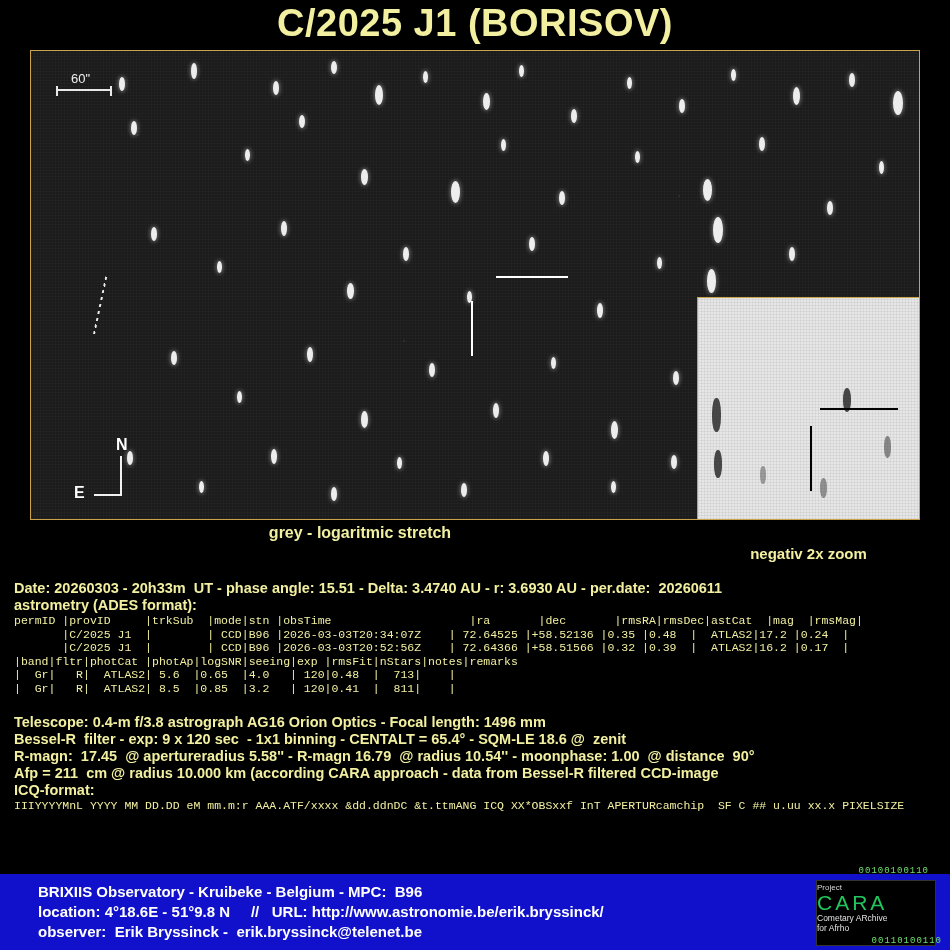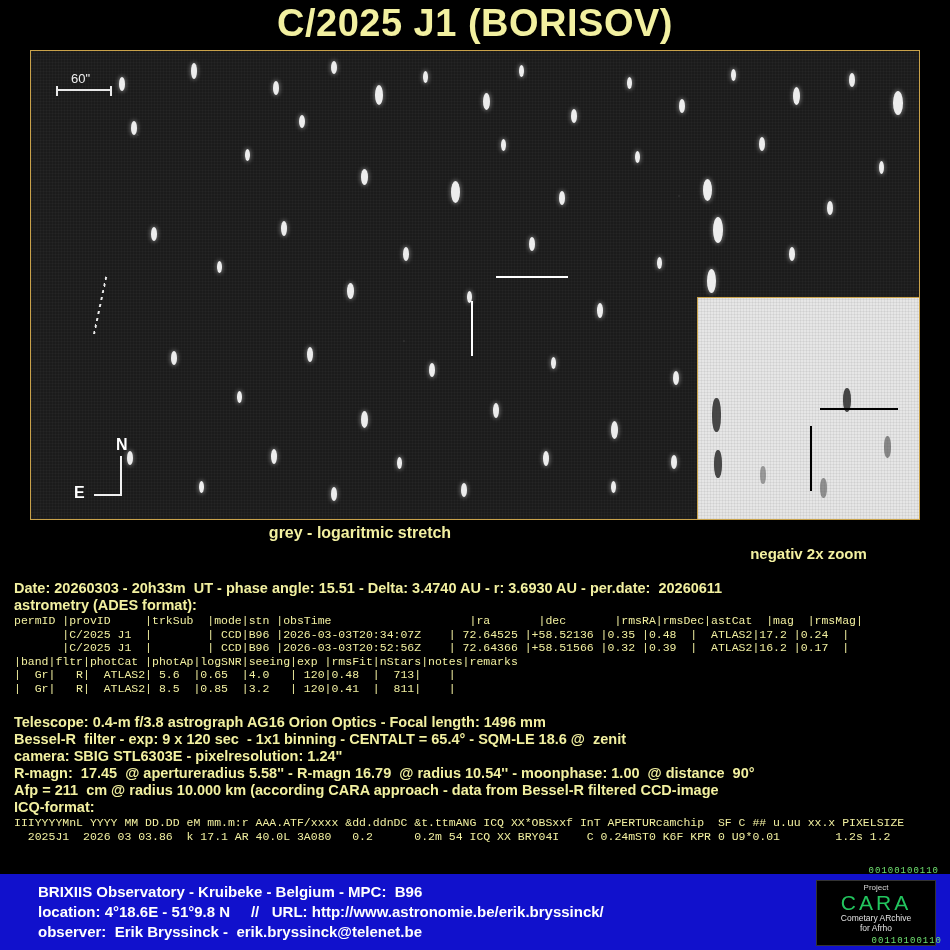--- a/index.html
+++ b/index.html
@@ -89,21 +89,21 @@
   
   .footer{
     position:absolute;left:0;bottom:0;width:950px;height:76px;background:#1111cc;
   }
   .footer .ftxt{
     position:absolute;left:38px;top:10px;color:#ffffff;font-size:15px;font-weight:bold;
     line-height:20px;white-space:pre;
   }
   .cara{
     position:absolute;right:14px;top:6px;width:118px;height:64px;background:#000;
-    border:1px solid #333;color:#fff;text-align:center;overflow:hidden;
+    border:1px solid #333;color:#fff;overflow:hidden;
   }
   .cara .proj{font-size:8px;color:#d8d8d8;margin-top:2px;}
   .cara .big{font-size:21px;font-weight:normal;letter-spacing:3px;line-height:21px;color:#22c55e;}
   .cara .sub{font-size:8.5px;color:#e2e2e2;line-height:10px;}
   .bin-t{position:absolute;right:6px;top:866px;color:#6fe06f;font-size:9px;
          font-family:"Liberation Mono",monospace;letter-spacing:1px;}
   .bin-b{position:absolute;right:6px;top:936px;color:#6fe06f;font-size:9px;
          font-family:"Liberation Mono",monospace;letter-spacing:1px;}
 </style>
 </head>
@@ -210,36 +210,34 @@
     <div class="line-b">Date: 20260303 - 20h33m  UT - phase angle: 15.51 - Delta: 3.4740 AU - r: 3.6930 AU - per.date:  20260611</div>
     <div class="line-b">astrometry (ADES format):</div>
     <div class="line-m">permID |provID     |trkSub  |mode|stn |obsTime                    |ra       |dec       |rmsRA|rmsDec|astCat  |mag  |rmsMag|</div>
     <div class="line-m">       |C/2025 J1  |        | CCD|B96 |2026-03-03T20:34:07Z    | 72.64525 |+58.52136 |0.35 |0.48  |  ATLAS2|17.2 |0.24  |</div>
     <div class="line-m">       |C/2025 J1  |        | CCD|B96 |2026-03-03T20:52:56Z    | 72.64366 |+58.51566 |0.32 |0.39  |  ATLAS2|16.2 |0.17  |</div>
     <div class="line-m">|band|fltr|photCat |photAp|logSNR|seeing|exp |rmsFit|nStars|notes|remarks</div>
     <div class="line-m">|  Gr|   R|  ATLAS2| 5.6  |0.65  |4.0   | 120|0.48  |  713|    |</div>
     <div class="line-m">|  Gr|   R|  ATLAS2| 8.5  |0.85  |3.2   | 120|0.41  |  811|    |</div>
     <div class="line-b" style="margin-top:19px">Telescope: 0.4-m f/3.8 astrograph AG16 Orion Optics - Focal length: 1496 mm</div>
     <div class="line-b">Bessel-R  filter - exp: 9 x 120 sec  - 1x1 binning - CENTALT = 65.4° - SQM-LE 18.6 @  zenit</div>
-    <div class="line-b">camera: SBIG STL6303E - pixelresolution: 1.24"</div>
     <div class="line-b">R-magn:  17.45  @ apertureradius 5.58'' - R-magn 16.79  @ radius 10.54'' - moonphase: 1.00  @ distance  90°</div>
     <div class="line-b">Afp = 211  cm @ radius 10.000 km (according CARA approach - data from Bessel-R filtered CCD-image</div>
     <div class="line-b">ICQ-format:</div>
     <div class="line-m">IIIYYYYMnL YYYY MM DD.DD eM mm.m:r AAA.ATF/xxxx &amp;dd.ddnDC &amp;t.ttmANG ICQ XX*OBSxxf InT APERTURcamchip  SF C ## u.uu xx.x PIXELSIZE</div>
-    <div class="line-m">  2025J1  2026 03 03.86  k 17.1 AR 40.0L 3A080   0.2      0.2m 54 ICQ XX BRY04I    C 0.24mST0 K6F KPR 0 U9*0.01        1.2s 1.2</div>
   </div>
 
   <div class="footer">
     <div class="ftxt" style="top:8px">BRIXIIS Observatory - Kruibeke - Belgium - MPC:  B96</div>
     <div class="ftxt" style="top:28px">location: 4°18.6E - 51°9.8 N     //   URL: http://www.astronomie.be/erik.bryssinck/</div>
     <div class="ftxt" style="top:48px">observer:  Erik Bryssinck -  erik.bryssinck@telenet.be</div>
 
     <div class="cara">
       <div class="proj">Project</div>
       <div class="big">CARA</div>
       <div class="sub">Cometary ARchive</div>
       <div class="sub">for Afrho</div>
     </div>
-    <div class="bin-t" style="position:absolute;right:11px;top:-8px">00100100110</div>
+    <div class="bin-t" style="position:absolute;right:21px;top:-8px">00100100110</div>
     <div class="bin-b" style="position:absolute;right:8px;top:62px">00110100110</div>
   </div>
 
 </div>
 
 </body></html>

